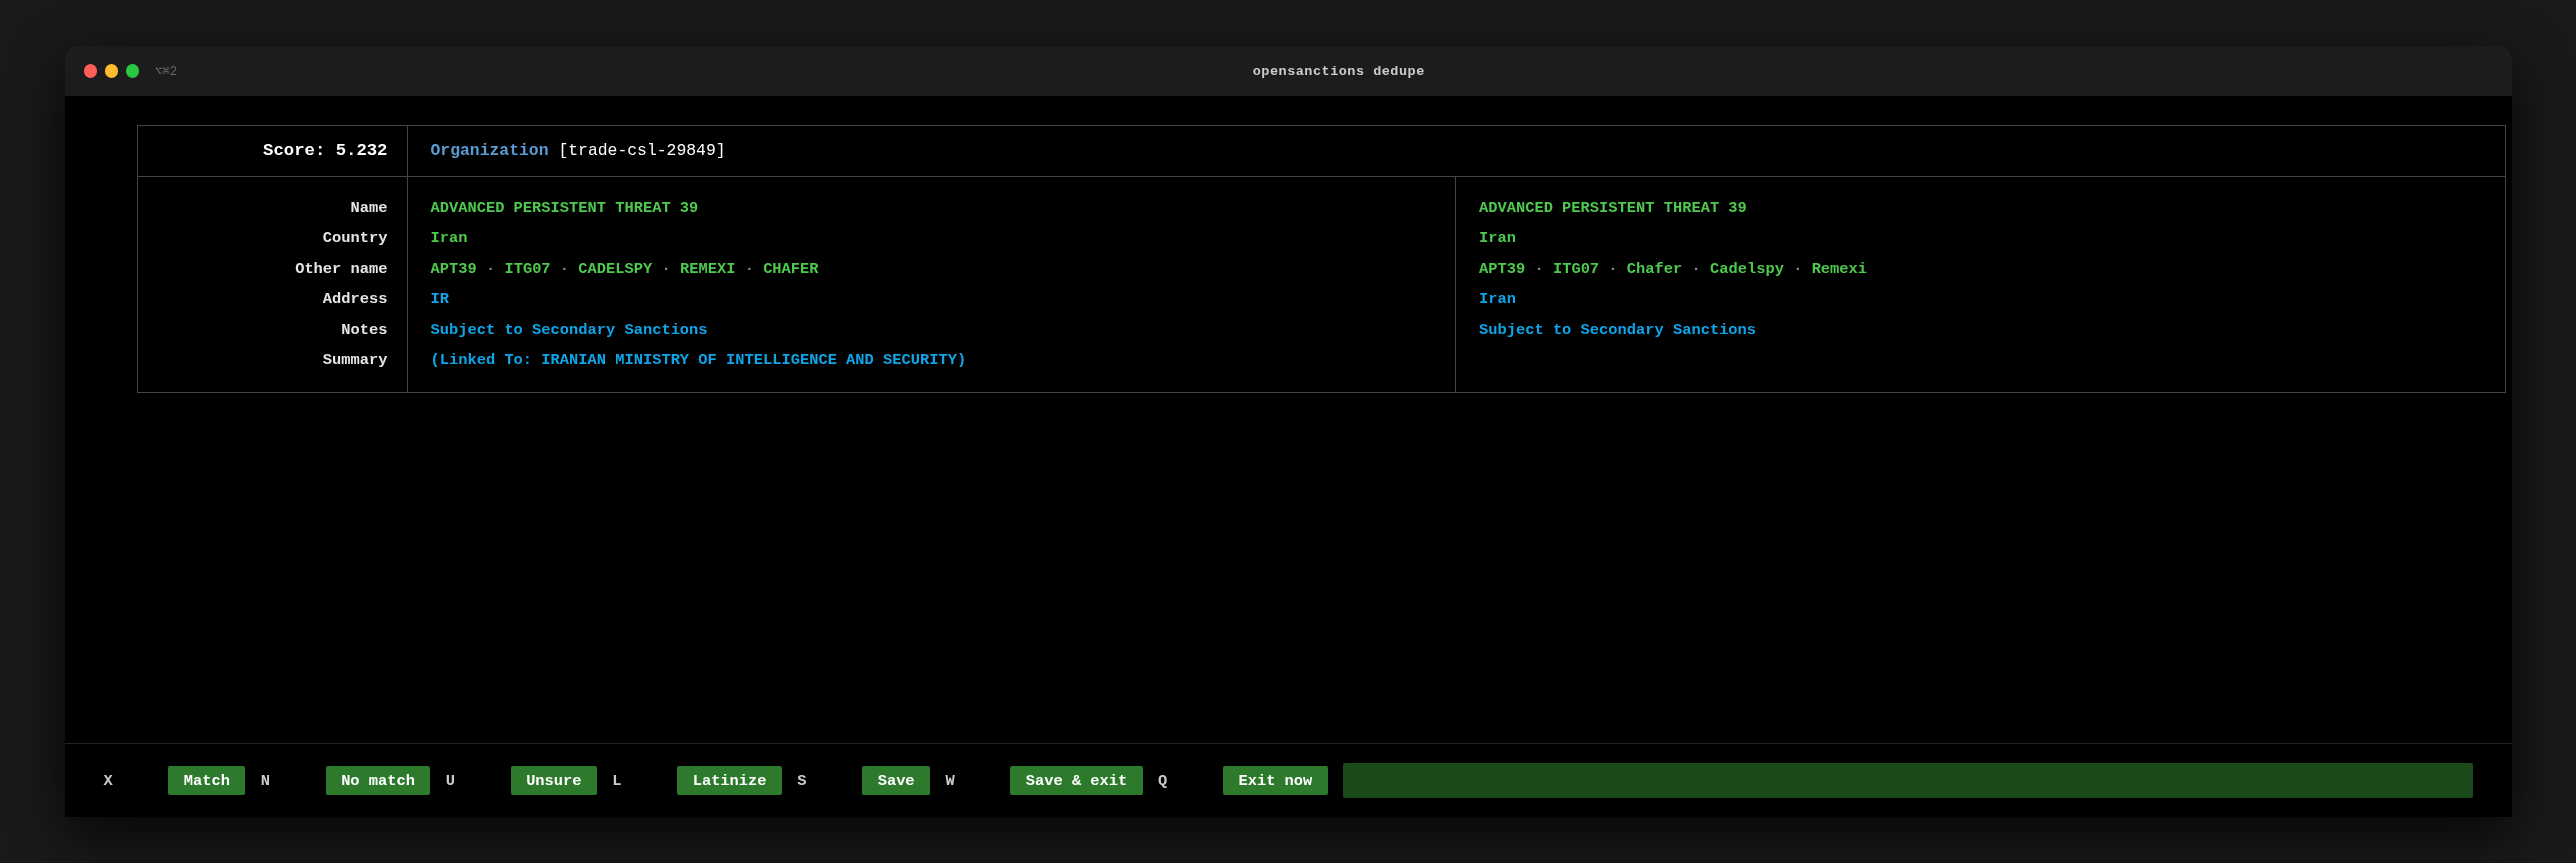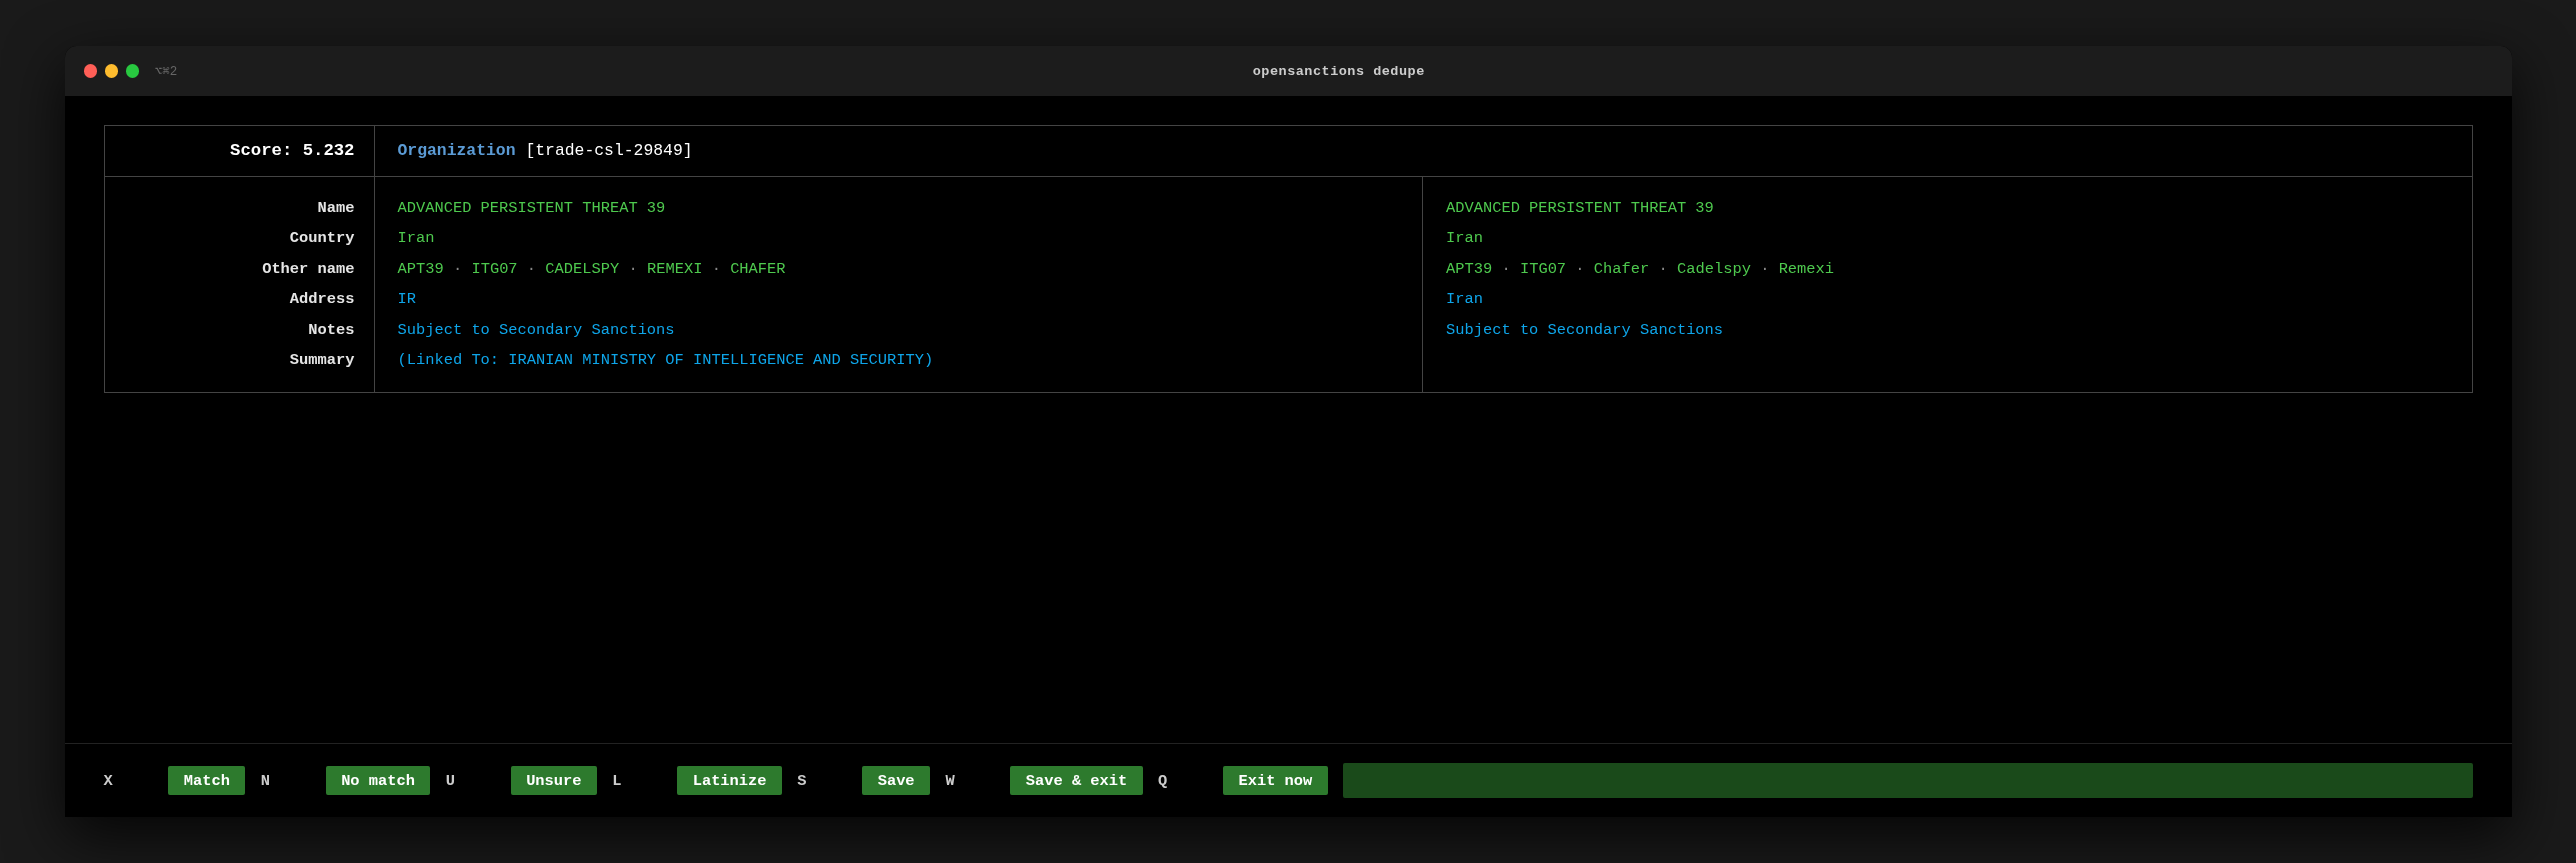--- a/index.html
+++ b/index.html
@@ -68,20 +68,21 @@
       flex: 1;
       padding: 29px 39px;
       display: flex;
       flex-direction: column;
       gap: 0;
     }
 
     .data-table {
       border: 1.9px solid #444;
       width: 100%;
+      margin-left: 33px;
     }
 
     .table-header {
       display: grid;
       grid-template-columns: 270px 1fr 1fr;
       border-bottom: 1.9px solid #444;
     }
 
     .header-score {
       padding: 15.4px 19px;
@@ -134,20 +135,21 @@
       font-family: 'Courier New', Courier, monospace;
       line-height: 1.6;
     }
 
     .values-col {
       padding: 19px 23px;
       border-right: 1.9px solid #444;
       display: flex;
       flex-direction: column;
       gap: 5.8px;
+      font-weight: bold;
     }
 
     .values-col:last-child {
       border-right: none;
     }
 
     .value-row {
       font-size: 15.4px;
       font-family: 'Courier New', Courier, monospace;
       line-height: 1.6;

